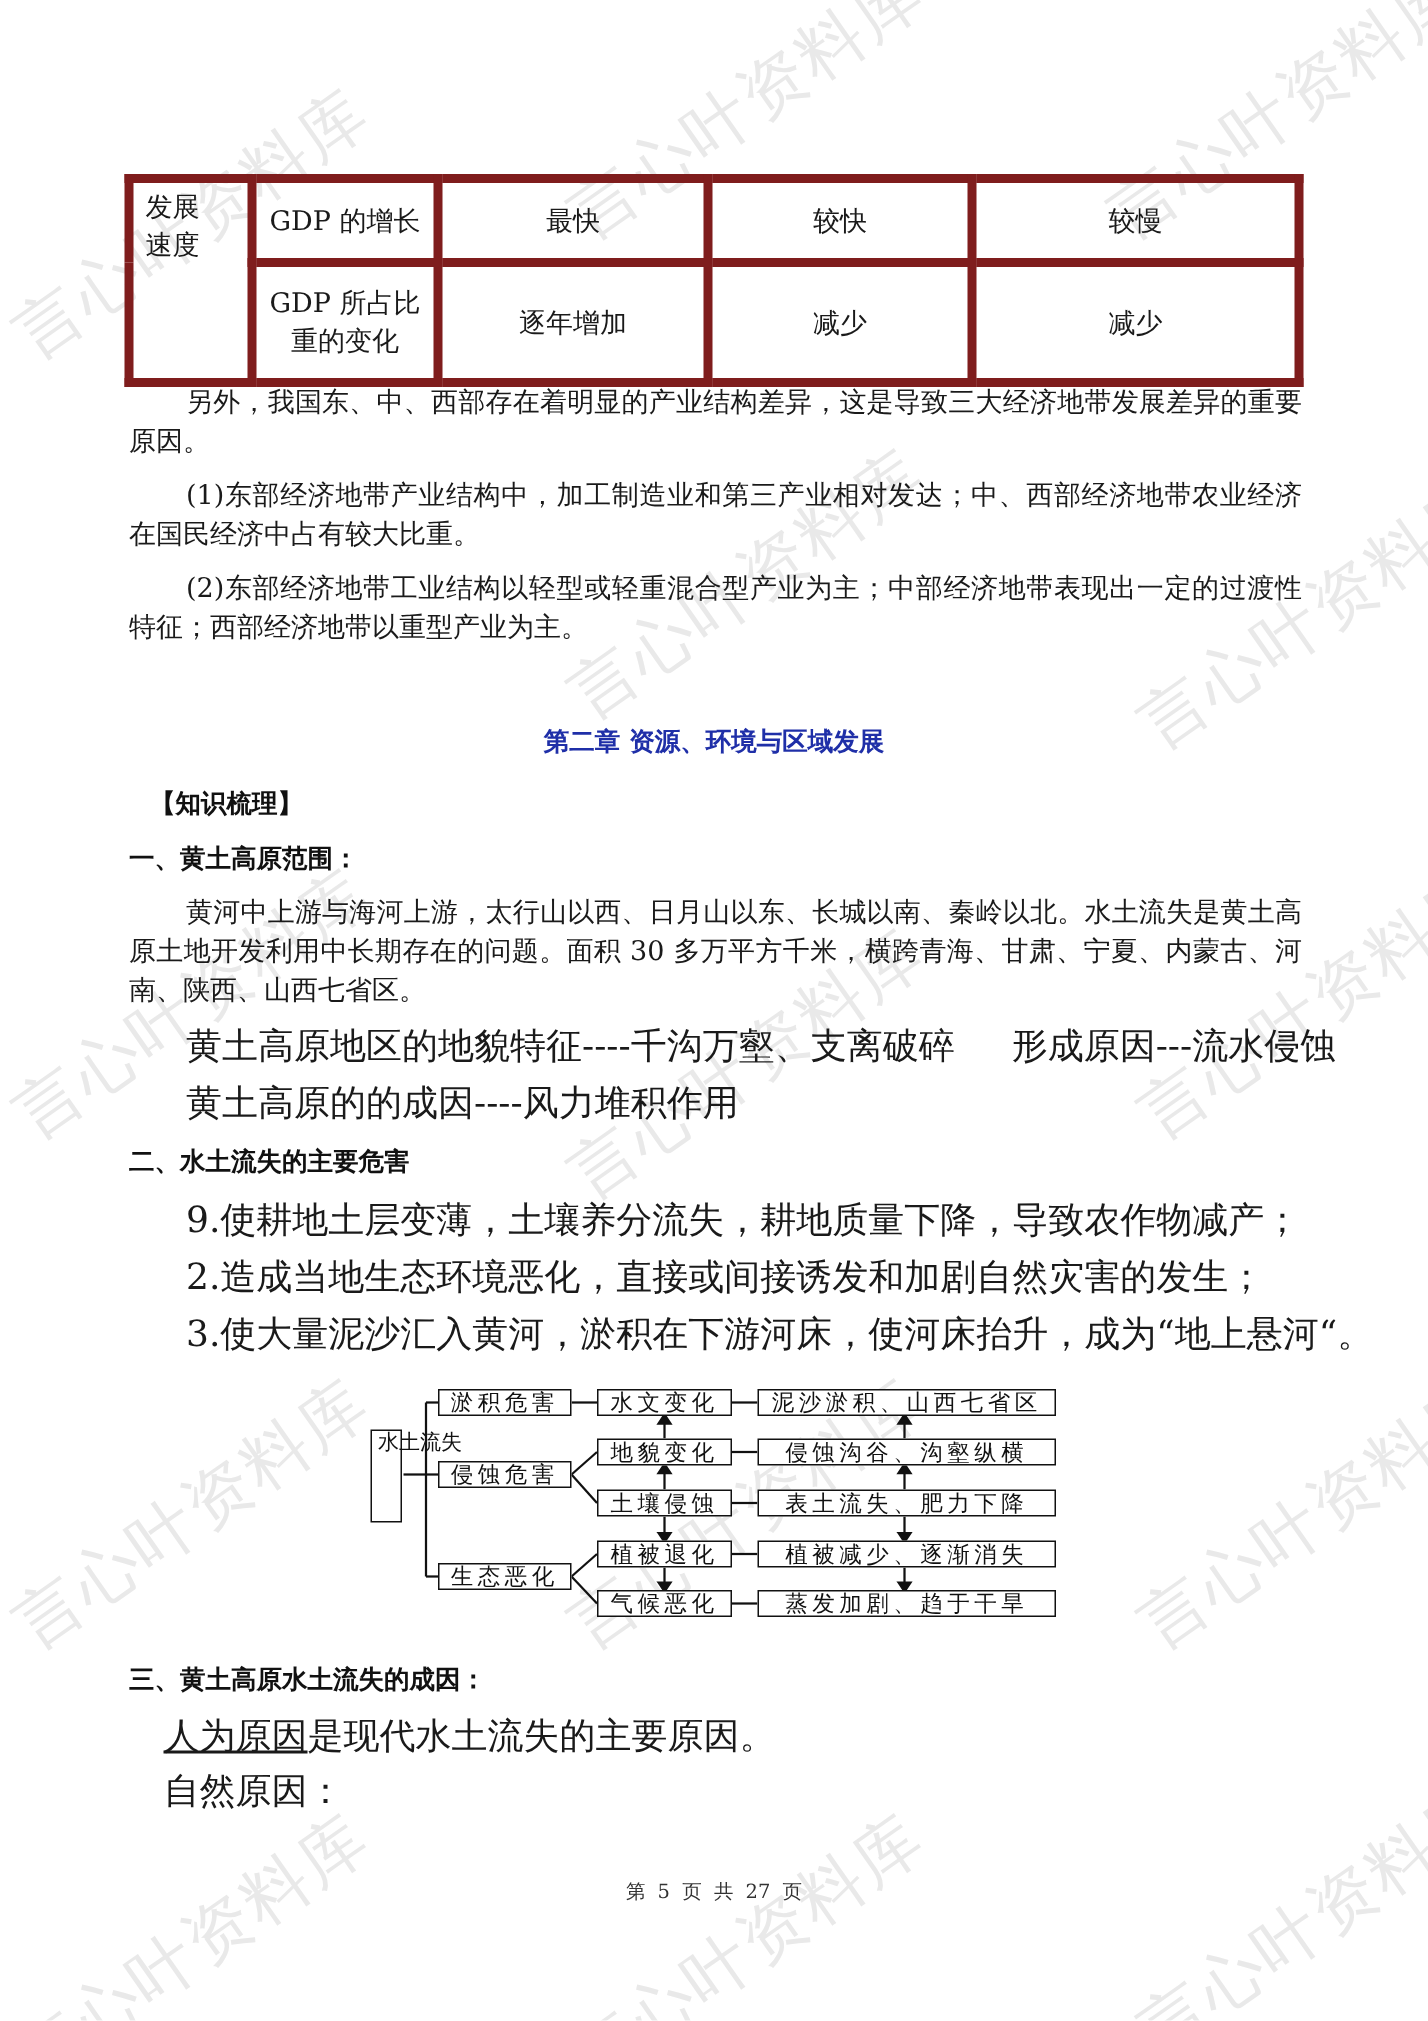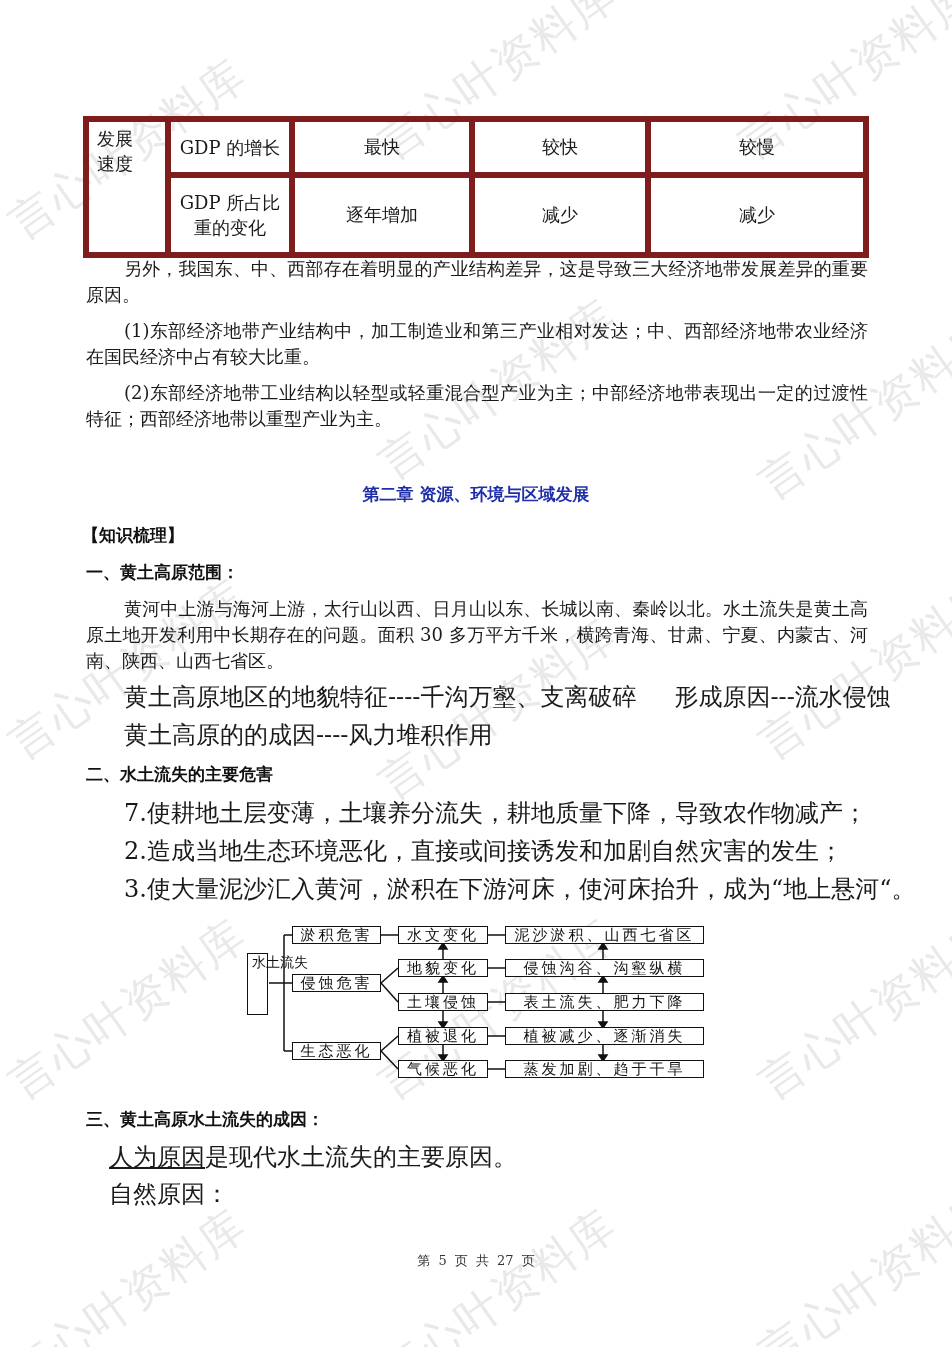--- a/index.html
+++ b/index.html
@@ -99,31 +99,31 @@
       <td>减少</td>
     </tr>
   </tbody>
     </table>
 
   <p class="para indent" style="top:256px;">另外，我国东、中、西部存在着明显的产业结构差异，这是导致三大经济地带发展差异的重要原因。</p>
   <p class="para indent" style="top:318px;">(1)东部经济地带产业结构中，加工制造业和第三产业相对发达；中、西部经济地带农业经济在国民经济中占有较大比重。</p>
   <p class="para indent" style="top:380px;">(2)东部经济地带工业结构以轻型或轻重混合型产业为主；中部经济地带表现出一定的过渡性特征；西部经济地带以重型产业为主。</p>
 
   <div class="chapter-title">第二章  资源、环境与区域发展</div>
-  <div class="head" style="top:524px; left:82px;">【知识梳理】</div>
+  <div class="head" style="top:524px; left:100px;">【知识梳理】</div>
 
   <div class="head" style="top:561px;">一、黄土高原范围：</div>
   <p class="para indent" style="top:596px;">黄河中上游与海河上游，太行山以西、日月山以东、长城以南、秦岭以北。水土流失是黄土高原土地开发利用中长期存在的问题。面积 30 多万平方千米，横跨青海、甘肃、宁夏、内蒙古、河南、陕西、山西七省区。</p>
   <div class="line" style="top:684px;">
     <span>黄土高原地区的地貌特征----千沟万壑、支离破碎</span><span class="gap"></span><span>形成原因---流水侵蚀</span>
   </div>
   <div class="line" style="top:722px;">黄土高原的的成因----风力堆积作用</div>
 
   <div class="head" style="top:763px;">二、水土流失的主要危害</div>
-  <div class="line" style="top:800px;">7.使耕地土层变薄，土壤养分流失，耕地质量下降，导致农作物减产；</div>
+  <div class="line" style="top:800px;">9.使耕地土层变薄，土壤养分流失，耕地质量下降，导致农作物减产；</div>
   <div class="line" style="top:838px;">2.造成当地生态环境恶化，直接或间接诱发和加剧自然灾害的发生；</div>
   <div class="line" style="top:876px;">3.使大量泥沙汇入黄河，淤积在下游河床，使河床抬升，成为“地上悬河“。</div>
 
   <div class="diagram">
     <svg class="lines" width="470" height="170">
       <defs>
         <marker id="ah" markerWidth="6" markerHeight="6" refX="3" refY="5" orient="auto-start-reverse">
           <path d="M0,0 L3,6 L6,0 Z" fill="#111" transform="rotate(180 3 3)"></path>
         </marker>
       </defs>

